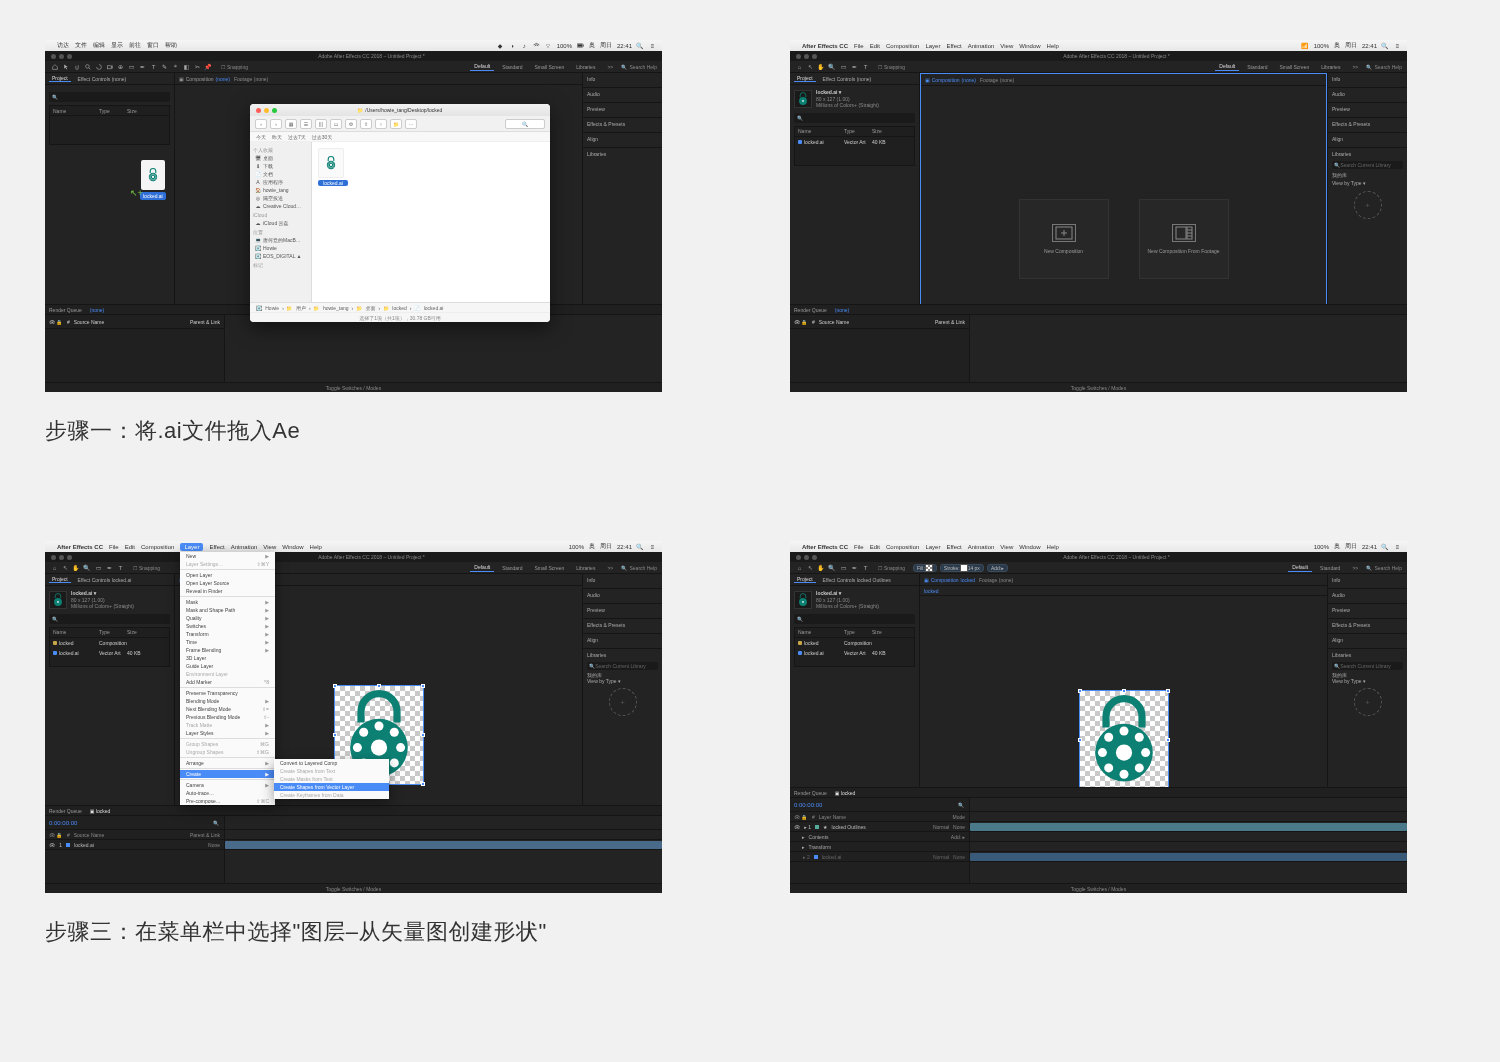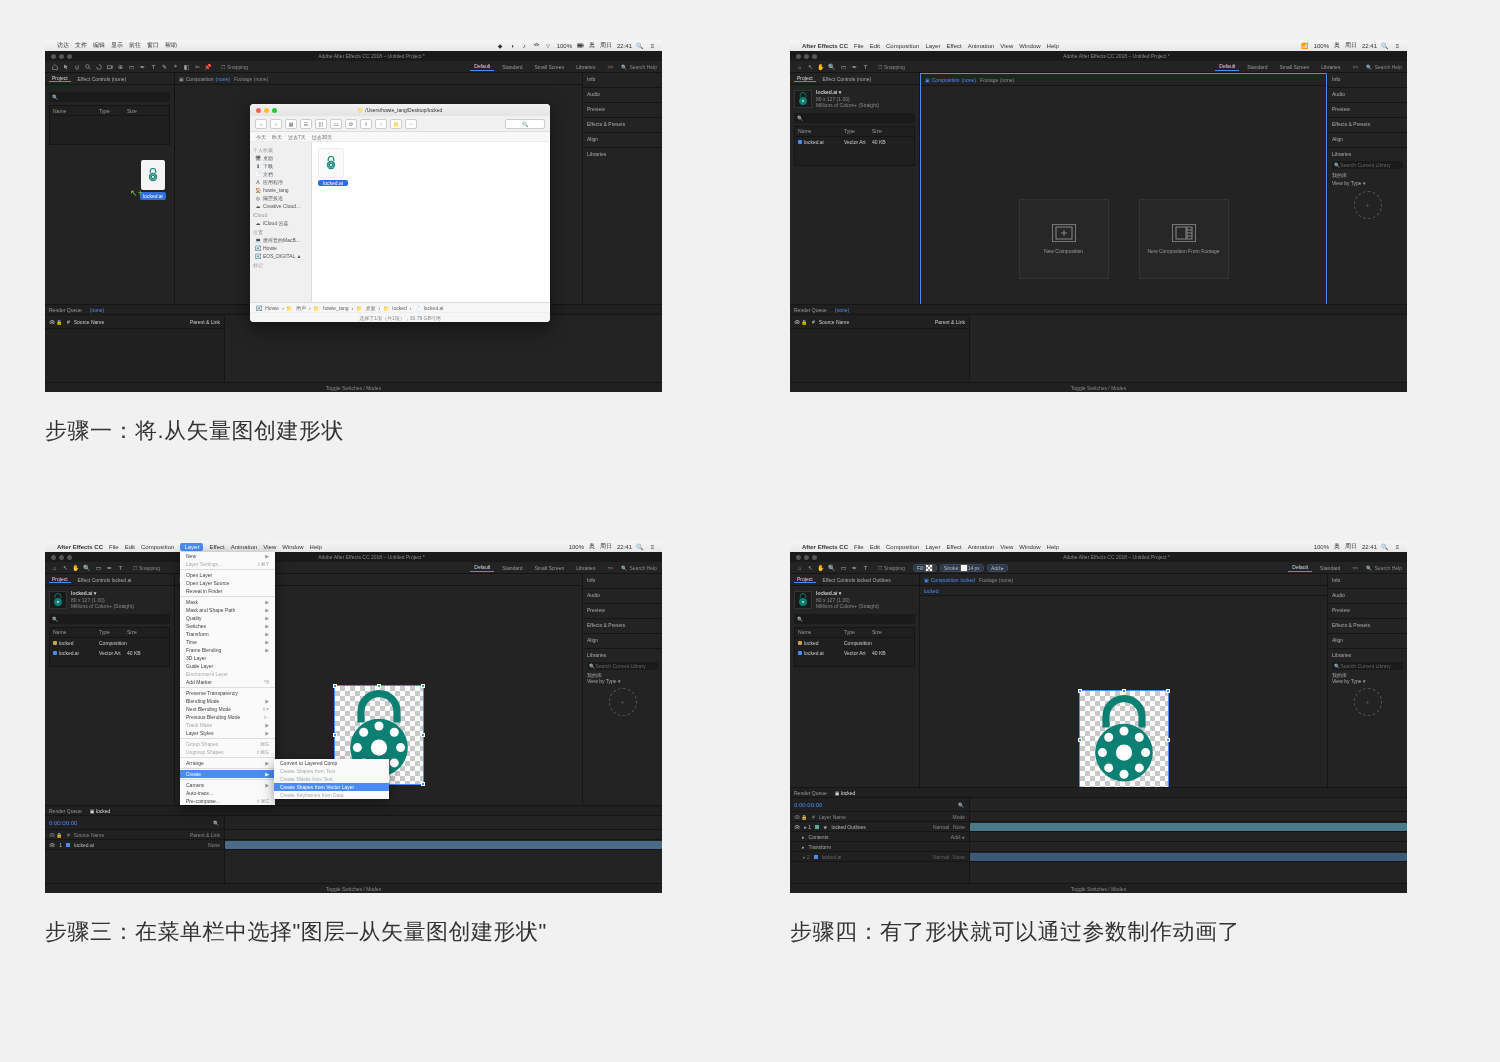--- a/index.html
+++ b/index.html
@@ -956,21 +956,21 @@
             <span>›</span>
           <span>📁</span>
             <span>locked</span>
             <span>›</span>
           <span>📄</span>
             <span>locked.ai</span>
         </div>
         <div class="finder-status">选择了1项（共1项），30.78 GB可用</div>
       </div>
     </div>
-    <div class="caption">步骤一：将.从矢量图创建形状</div>
+    <div class="caption">步骤一：将.ai文件拖入Ae</div>
   </div>
 
   <div class="step">
     <div class="app-window">
       <div class="mac-menubar">
         <span class="apple-logo"></span>
         <span class="menu-item" style="font-weight:600">After Effects CC</span>
         <span class="menu-item">File</span>
         <span class="menu-item">Edit</span>
         <span class="menu-item">Composition</span>
@@ -1679,16 +1679,15 @@
             <div class="timeline-track"></div>
             <div class="timeline-track"></div>
             <div class="timeline-track">
                 <div class="clip" style="background:#3a5a7a"></div>
               </div>
           </div>
         </div>
         <div class="timeline-footer">Toggle Switches / Modes</div>
       </div>
     </div>
-    <div class="caption">步骤四：有了形状就可以通过参数制作动画了</div>
   </div>
 
 </div>
 
 </body></html>

